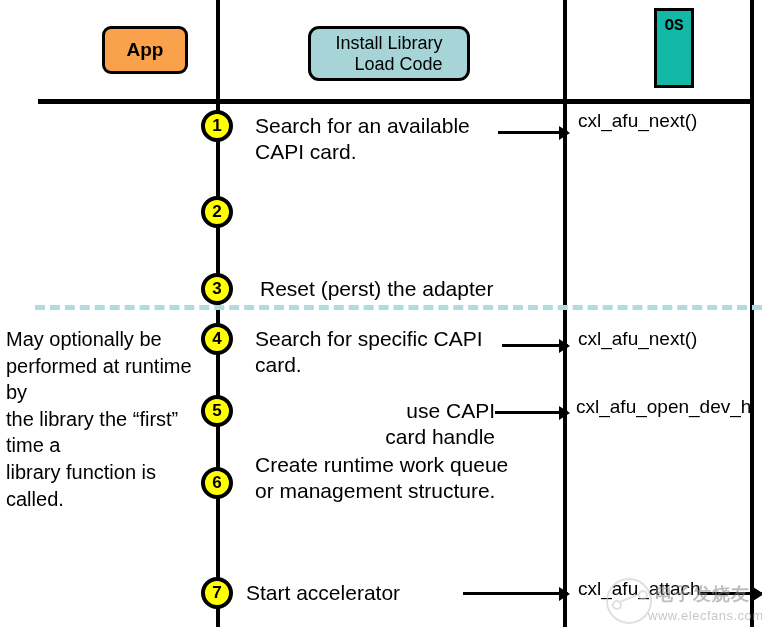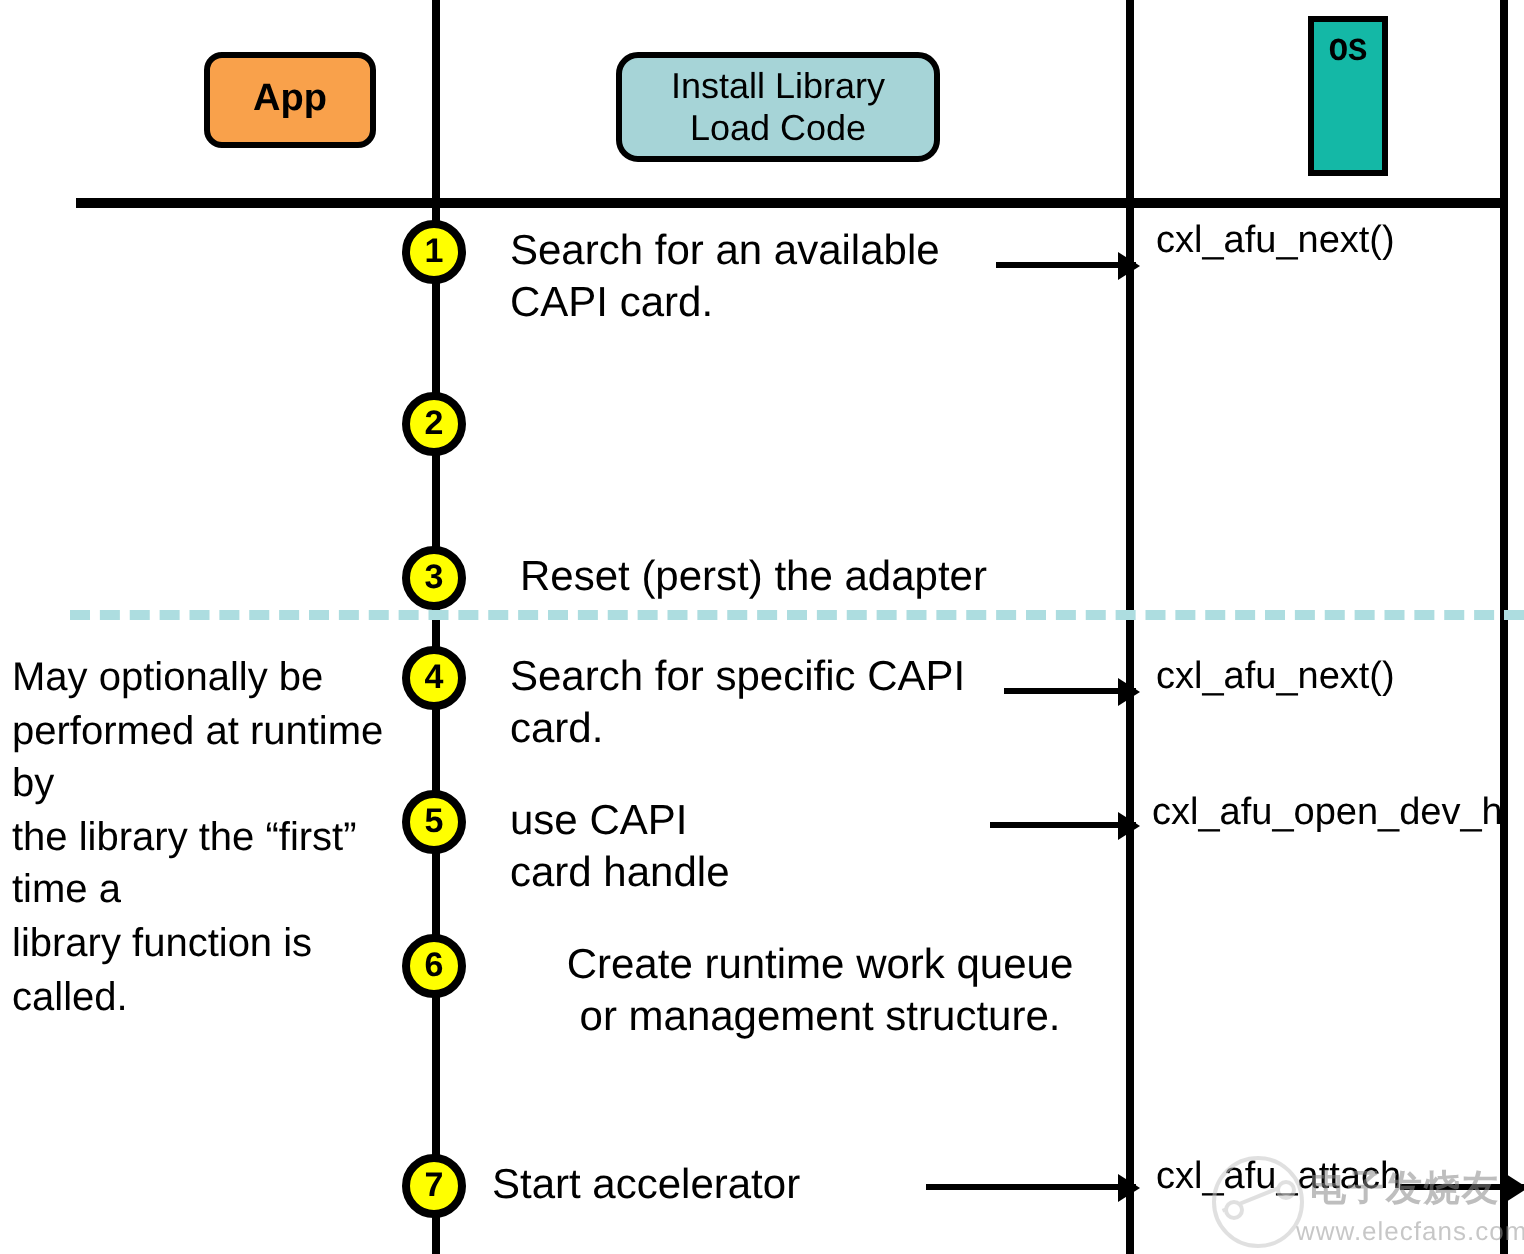--- a/index.html
+++ b/index.html
@@ -196,21 +196,21 @@
   <div class="lifeline" style="left:750px; top:0px; height:627px;"></div>
 
   <div class="hrule" style="left:38px; top:99px; width:714px;"></div>
 
   <div class="dashrule" style="left:35px; top:305px; width:727px;"></div>
 
   <div class="actor-box actor-app" style="left:102px; top:26px; width:86px; height:48px;">
     <span>App</span>
   </div>
 
-  <div class="actor-box actor-lib" style="left:308px; top:26px; width:162px; height:55px;">
+  <div class="actor-box actor-lib" style="left:308px; top:26px; width:162px; height:55px;text-align:right;">
     <span>Install Library
 Load Code</span>
   </div>
 
   <div class="actor-box actor-os" style="left:654px; top:8px; width:40px; height:80px;">
     <span>OS</span>
   </div>
 
   <div class="step-circle" style="left:201px; top:110px;">
     <span>1</span>
@@ -238,29 +238,29 @@
     <span>4</span>
   </div>
   <div class="step-text" style="left:255px; top:326px; width:280px;">Search for specific CAPI
 card.</div>
   <div class="arrow" style="left:502px; top:344px; width:66px;"></div>
   <div class="os-call" style="left:578px; top:328px;">cxl_afu_next()</div>
 
   <div class="step-circle" style="left:201px; top:395px;">
     <span>5</span>
   </div>
-  <div class="step-text" style="left:255px; top:398px; width:240px;"> use CAPI
+  <div class="step-text" style="left:255px; top:398px; width:240px;text-align:right;"> use CAPI
  card handle</div>
   <div class="arrow" style="left:495px; top:411px; width:73px;"></div>
   <div class="os-call" style="left:576px; top:396px;">cxl_afu_open_dev_h</div>
 
   <div class="step-circle" style="left:201px; top:467px;">
     <span>6</span>
   </div>
-  <div class="step-text" style="left:255px; top:470px; width:310px;text-align:center;">Create runtime work queue
+  <div class="step-text" style="left:255px; top:452px; width:310px;">Create runtime work queue
 or management structure.</div>
 
   <div class="step-circle" style="left:201px; top:577px;">
     <span>7</span>
   </div>
   <div class="step-text" style="left:246px; top:580px; width:230px;">Start accelerator</div>
   <div class="arrow" style="left:463px; top:592px; width:105px;"></div>
   <div class="os-call" style="left:578px; top:578px;">cxl_afu_attach</div>
   <div class="arrow" style="left:700px; top:592px; width:62px; background:#000000;"></div>
 

